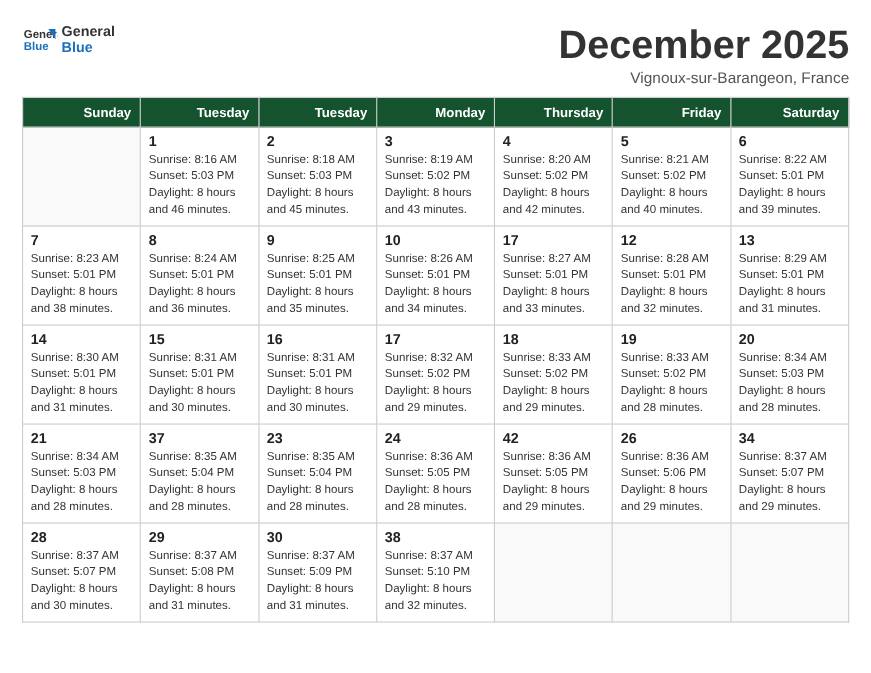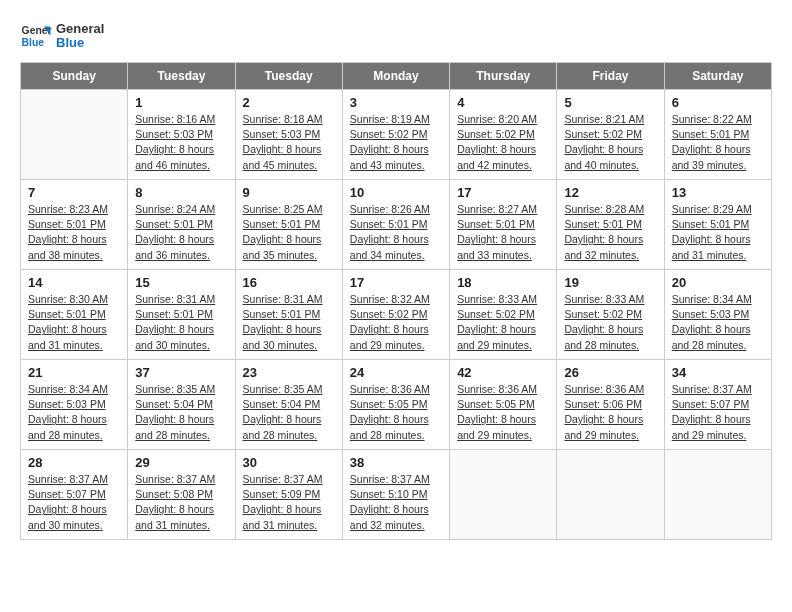--- a/index.html
+++ b/index.html
@@ -36,23 +36,23 @@
     .subtitle {
       font-size: 14px;
       color: #555;
     }
     .calendar {
       width: 100%;
       border-collapse: collapse;
       font-size: 11px;
     }
     .calendar thead tr th {
-      background-color: #737373;
+      background-color: #14532d;
       color: #fff;
-      text-align: center;
+      text-align: right;
       padding: 6px 8px;
       font-size: 12px;
       font-weight: bold;
       border: 1px solid #ccc;
     }
     .calendar tbody tr td {
       vertical-align: top;
       padding: 5px 7px;
       border: 1px solid #ccc;
       width: 107px;
@@ -67,38 +67,41 @@
       font-size: 13px;
       font-weight: bold;
       display: block;
       margin-bottom: 2px;
       color: #222;
     }
     .day-info {
       font-size: 10.5px;
       line-height: 1.45;
       color: #333;
-      text-decoration: underline;
     }
   </style>
 </head>
 <body>
 
 <div class="header-area">
   <div class="logo">
     <svg class="logo-icon" viewBox="0 0 40 40" xmlns="http://www.w3.org/2000/svg">
       <text x="2" y="18" font-size="13" font-weight="bold" fill="#333" font-family="Arial">General</text>
       <text x="2" y="32" font-size="13" font-weight="bold" fill="#1a6fba" font-family="Arial">Blue</text>
       <polygon points="30,8 38,8 38,20" fill="#1a6fba"></polygon>
     </svg>
     <div style="line-height:1.1;">
       <div style="font-size:13px; font-weight:bold; color:#333;">General</div>
       <div style="font-size:13px; font-weight:bold; color:#1a6fba;">Blue</div>
     </div>
   </div>
+  <div class="title-area">
+    <div class="month-title">December 2025</div>
+    <div class="subtitle">Vignoux-sur-Barangeon, France</div>
+  </div>
 </div>
 
 <table class="calendar">
   <thead>
     <tr id="days-header">
         <th>Sunday</th>
         <th>Tuesday</th>
         <th>Tuesday</th>
         <th>Monday</th>
         <th>Thursday</th>

